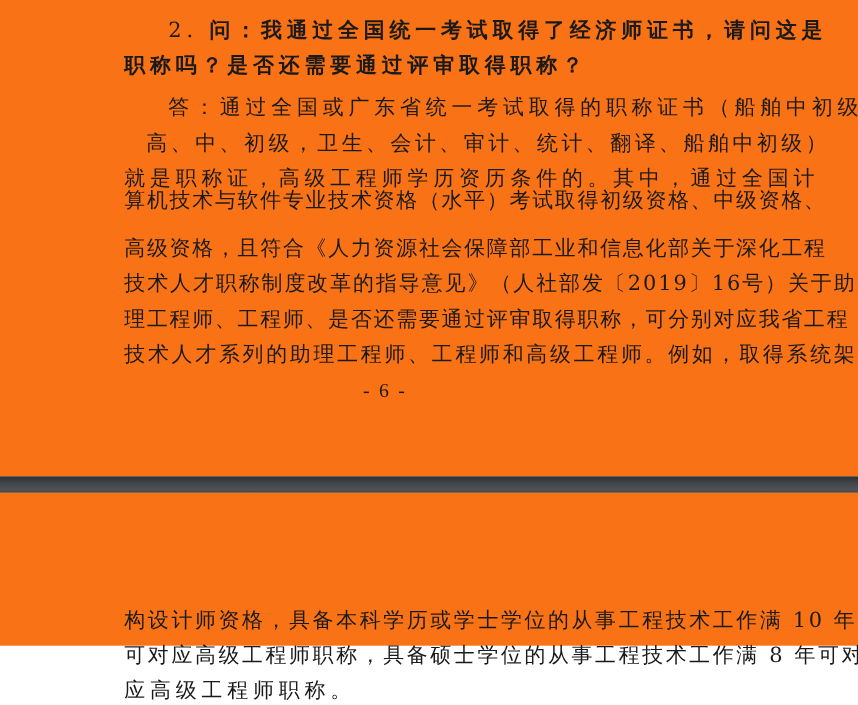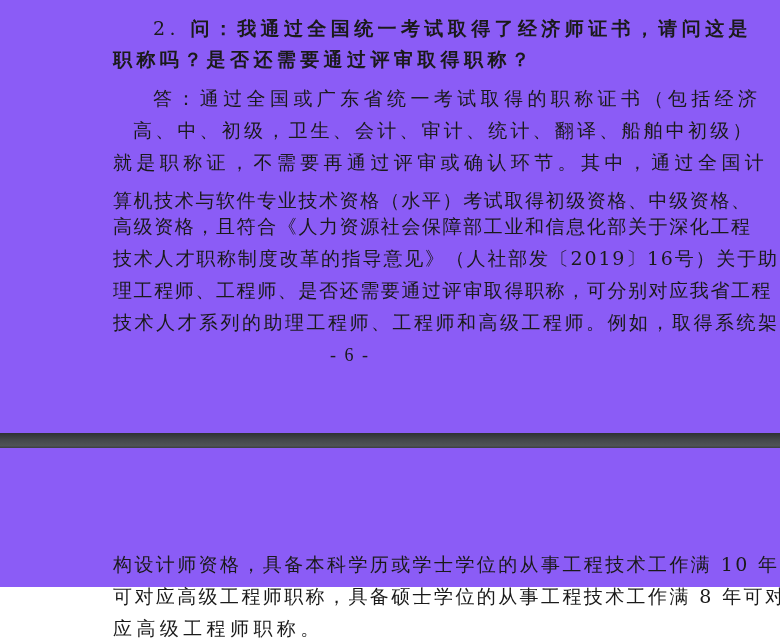--- a/index.html
+++ b/index.html
@@ -12,21 +12,21 @@
       height: 641px;
       position: relative;
       overflow: hidden;
       font-family: "DejaVu Serif", "Liberation Serif", serif;
       color: #1a1a1a;
     }
     .page {
       position: absolute;
       left: 0;
       width: 780px;
-      background: #8b5cf6;
+      background: #f97316;
     }
     .page-top { top: 0; height: 433px; }
     .page-bottom { top: 448px; height: 139px; }
     .line {
       position: absolute;
       left: 113px;
       width: 556px;
       height: 32px;
       line-height: 32px;
       font-size: 19px;
@@ -60,24 +60,24 @@
   </style>
 </head>
 <body>
 
 <div class="page page-top">
   <div class="line indent" style="top:12px;">
     <span class="num">2. </span><span class="bold">问：我通过全国统一考试取得了经济师证书，请问这是</span>
   </div>
   <div class="line bold" style="top:43px;">职称吗？是否还需要通过评审取得职称？</div>
 
-  <div class="line indent" style="top:82px;">答：通过全国或广东省统一考试取得的职称证书（包括经济</div>
+  <div class="line indent" style="top:82px;">答：通过全国或广东省统一考试取得的职称证书（船舶中初级</div>
   <div class="line" style="top:114px; letter-spacing:3.2px;margin-left:20px;">高、中、初级，卫生、会计、审计、统计、翻译、船舶中初级）</div>
-  <div class="line" style="top:146px;">就是职称证，不需要再通过评审或确认环节。其中，通过全国计</div>
-  <div class="line" style="top:184px; letter-spacing:1.6px;text-align:right;">算机技术与软件专业技术资格（水平）考试取得初级资格、中级资格、</div>
+  <div class="line" style="top:146px;">就是职称证，高级工程师学历资历条件的。其中，通过全国计</div>
+  <div class="line" style="top:166px; letter-spacing:1.6px;text-align:right;">算机技术与软件专业技术资格（水平）考试取得初级资格、中级资格、</div>
   <div class="line" style="top:210px; letter-spacing:1.6px;">高级资格，且符合《人力资源社会保障部工业和信息化部关于深化工程</div>
   <div class="line" style="top:242px; letter-spacing:1.8px;">技术人才职称制度改革的指导意见》（人社部发〔2019〕16号）关于助</div>
   <div class="line" style="top:274px; letter-spacing:1.6px;">理工程师、工程师、是否还需要通过评审取得职称，可分别对应我省工程</div>
   <div class="line" style="top:306px; letter-spacing:2.5px;">技术人才系列的助理工程师、工程师和高级工程师。例如，取得系统架</div>
 
   <div class="page-number">- 6 -</div>
 </div>
 
 <div class="page-break"></div>
 

